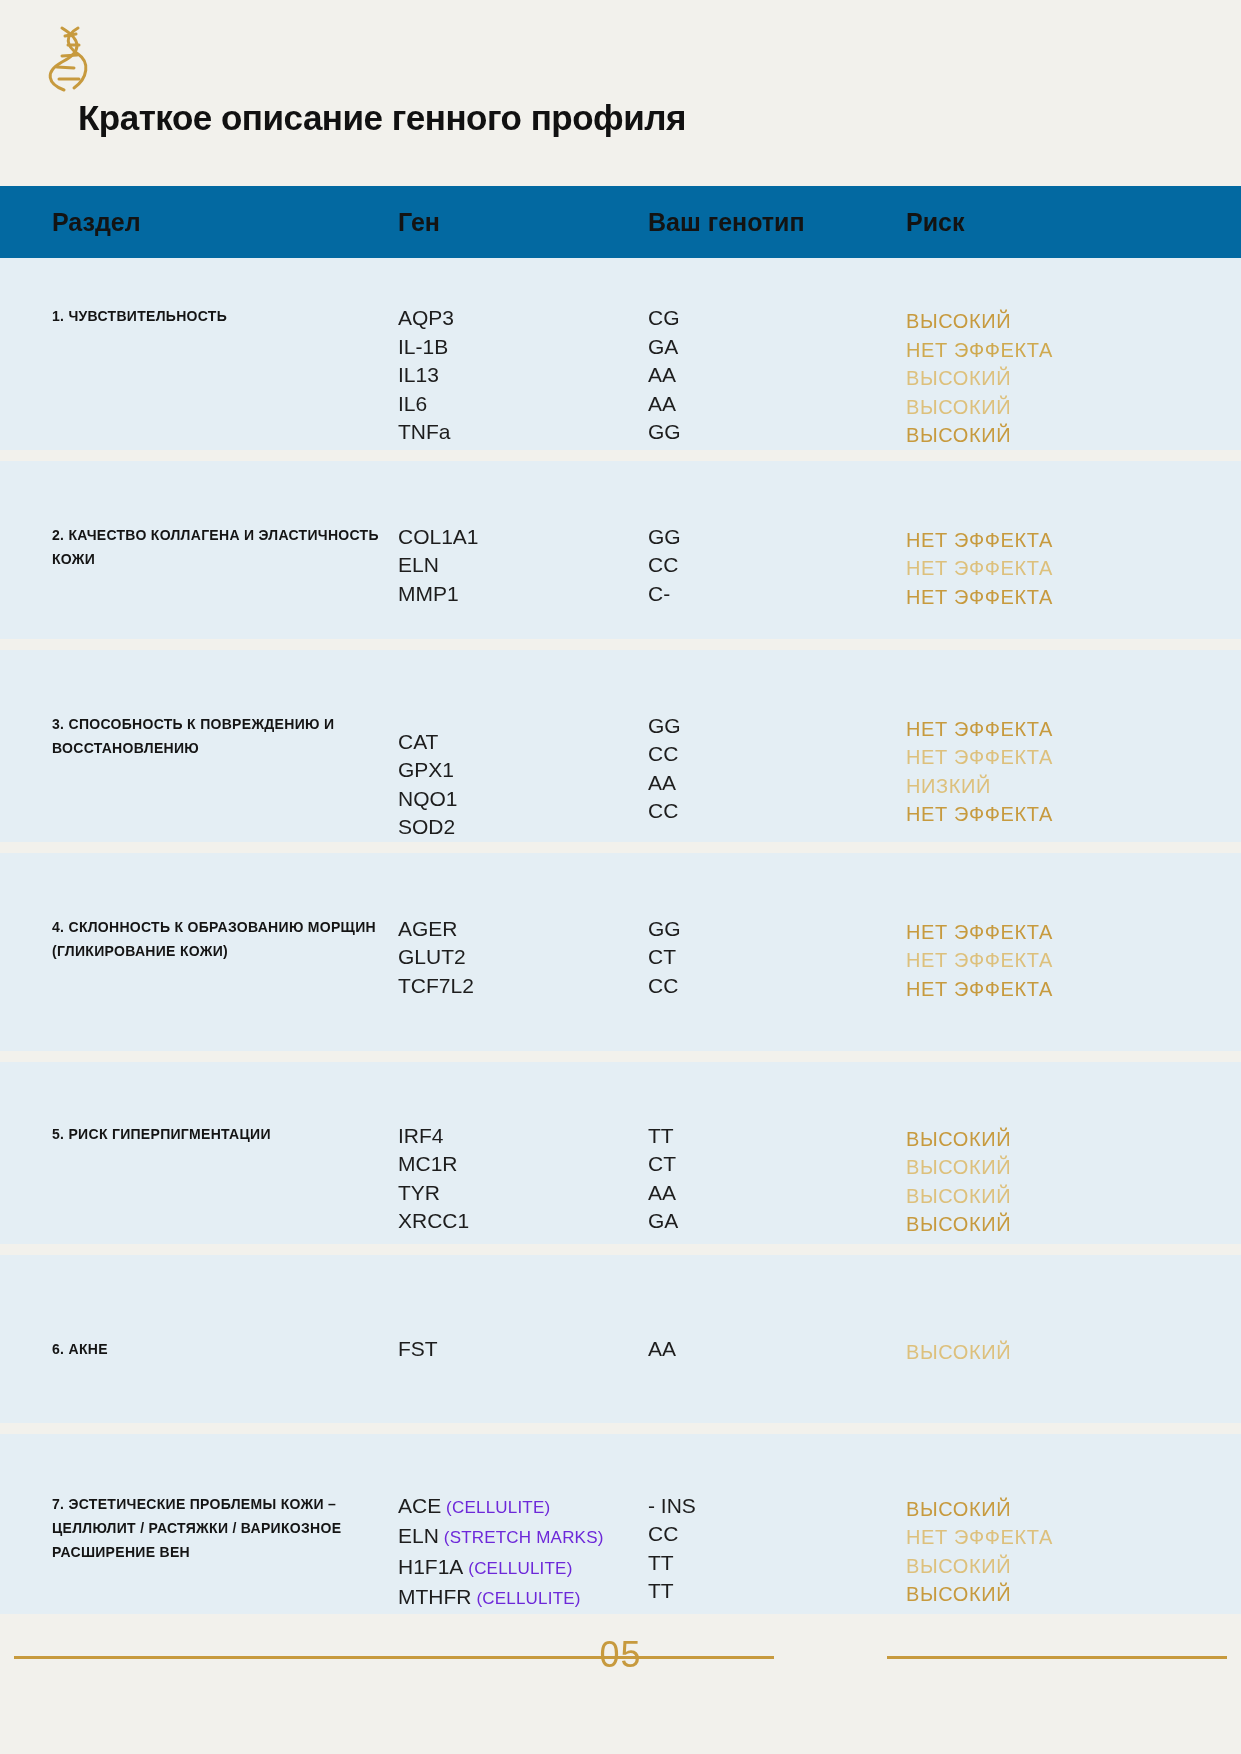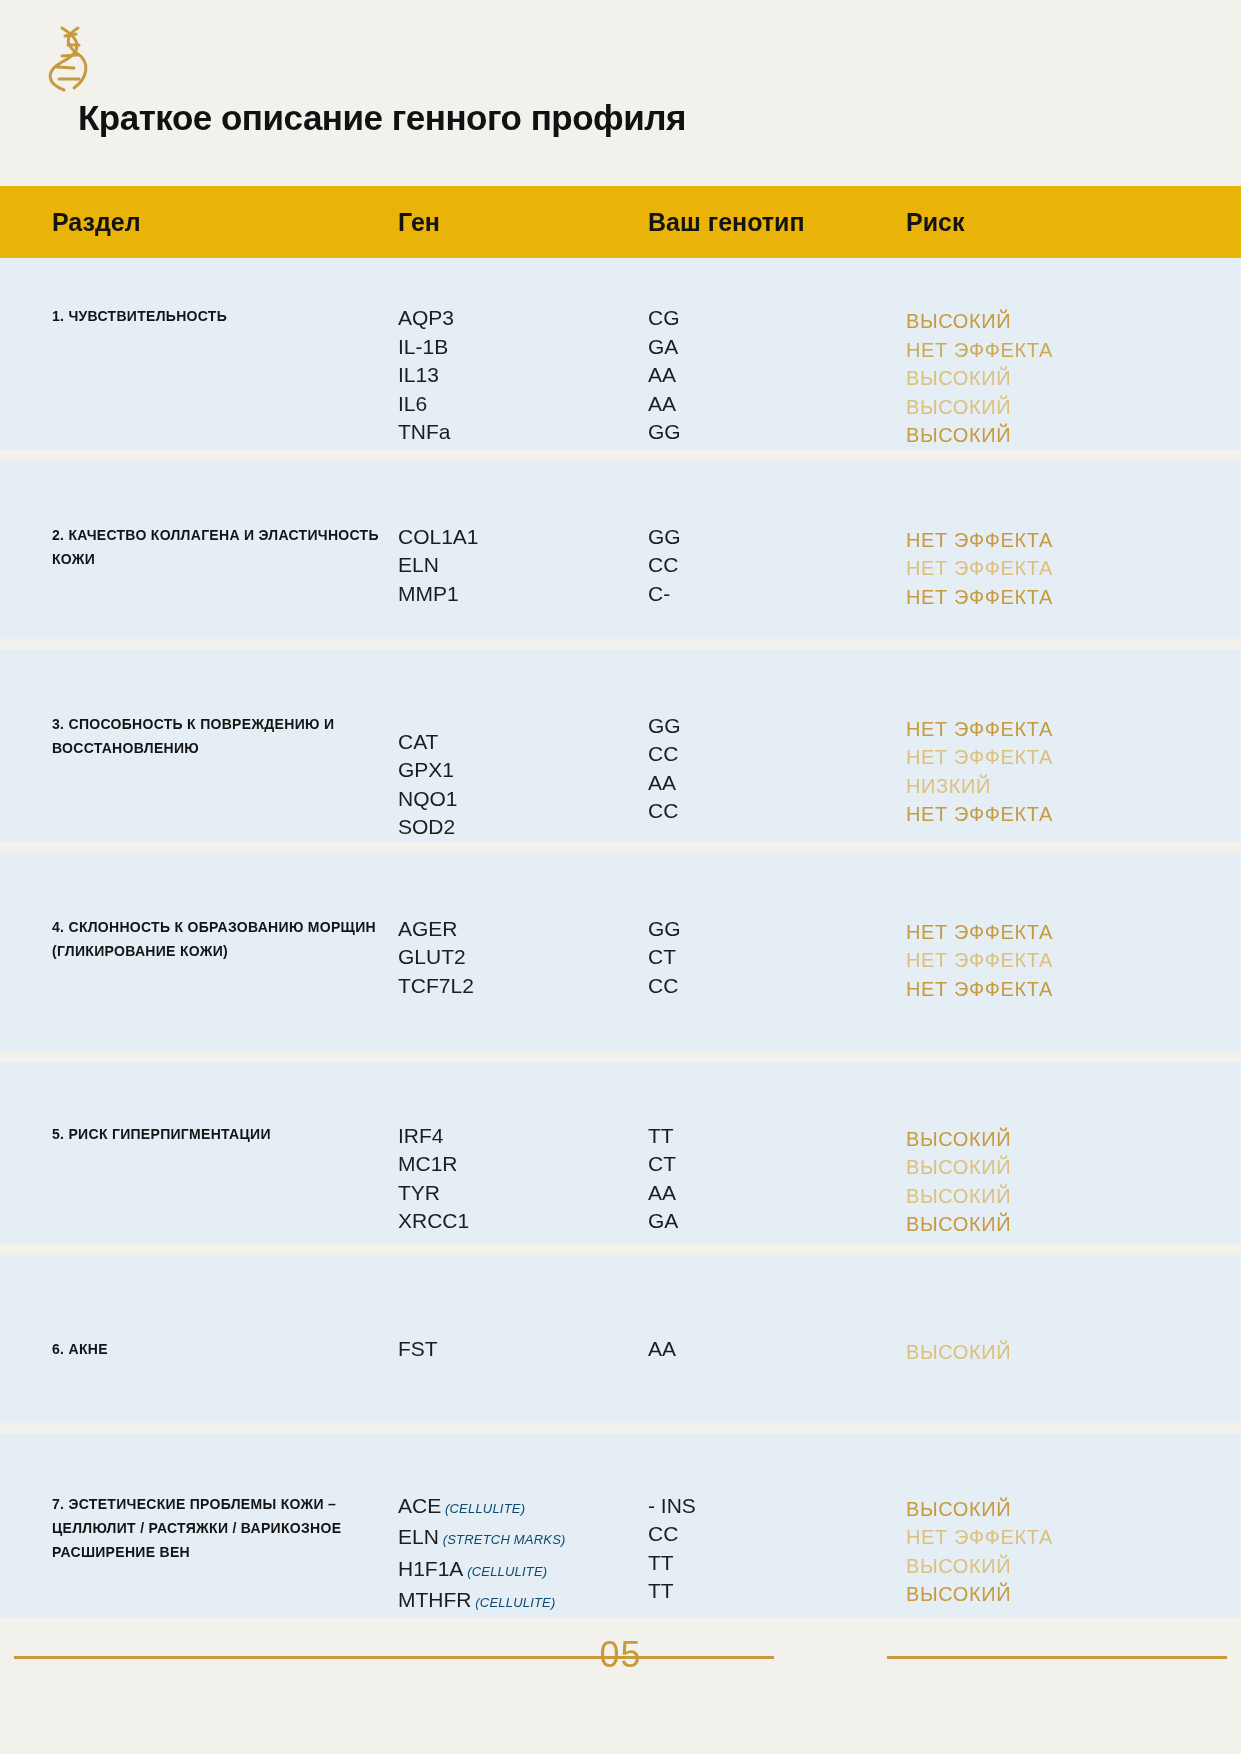--- a/index.html
+++ b/index.html
@@ -51,21 +51,21 @@
     position: relative;
     width: 1241px;
   }
   .row {
     position: relative;
     display: flex;
     align-items: flex-start;
     box-sizing: border-box;
   }
   .head-row {
-    background: #eab308;
+    background: #0369a1;
     height: 72px;
     align-items: center;
   }
   .band {
     background: #e4eef4;
     margin-bottom: 11px;
   }
   .col-section {
     width: 398px;
     padding-left: 52px;
@@ -102,24 +102,23 @@
     text-transform: uppercase;
   }
 
   .cell-list {
     font-size: 21px;
     line-height: 28.5px;
     color: #1d1d1d;
     font-weight: 400;
   }
   .gene-sub {
-    font-size: 13px;
+    font-size: 17px;
     letter-spacing: 0.2px;
-    color: #0c4a6e;
-    font-style: italic;
+    color: #6d28d9;
   }
 
   .risk-list {
     font-size: 20px;
     line-height: 28.5px;
     letter-spacing: 0.6px;
     font-weight: 400;
   }
   .risk-high { color: #c79a3e; }
   .risk-none { color: #cfa94f; }

